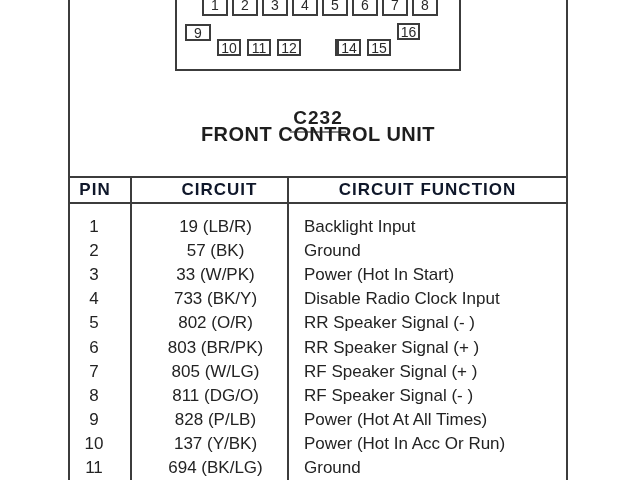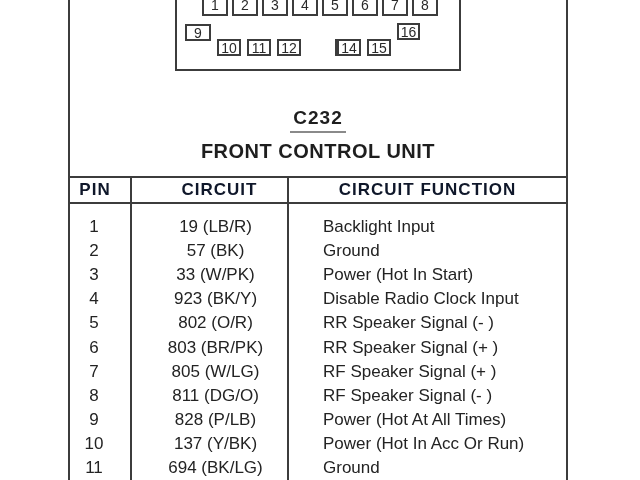--- a/index.html
+++ b/index.html
@@ -23,21 +23,21 @@
     display:flex; justify-content:center; background:#fff;
     font-size:14px; line-height:1; color:#2a2a2a;
   }
   .pin-box.toprow { width:26px; height:24px; top:-8px; align-items:flex-end; padding-bottom:2px; }
   .pin-box.midrow { align-items:center; }
 
   
   .title-wrap { position:absolute; left:68px; width:500px; text-align:center; }
   #connector-id { top:107px; font-size:19px; font-weight:bold; letter-spacing:1px; }
   #connector-id span { display:inline-block; border-bottom:2px solid #8a8a8a; padding:0 3px 2px 3px; }
-  #connector-title { top:140px; font-size:20px; font-weight:bold; letter-spacing:0.5px; }
+  #connector-title { top:123px; font-size:20px; font-weight:bold; letter-spacing:0.5px; }
 
   
   .tbl-top    { left:68px; top:176px; width:500px; height:2px; }
   .tbl-hdr-bot{ left:68px; top:202px; width:500px; height:2px; }
   .sep-1 { left:130px; top:176px; width:2px; height:304px; }
   .sep-2 { left:287px; top:176px; width:2px; height:304px; }
 
   
   .tbl-header {
     position:absolute; left:68px; top:178px; width:500px; height:24px;
@@ -52,21 +52,21 @@
   .tbl-body {
     position:absolute; left:68px; top:204px; width:500px;
     padding-top:11px;
   }
   .tbl-row {
     height:24.1px; display:flex; align-items:center;
     font-size:17px; color:#232323;
   }
   .c-pin      { width:62px;  text-align:center; padding-right:10px; box-sizing:border-box; }
   .c-circuit  { width:157px; text-align:center; padding-left:14px;  box-sizing:border-box; }
-  .c-function { flex:1; padding-left:36px; box-sizing:border-box; white-space:nowrap; }
+  .c-function { flex:1; padding-left:17px; box-sizing:border-box; white-space:nowrap; }
 </style>
 </head>
 <body>
 
 <div id="screen">
 
   <div class="line frame-left"></div>
   <div class="line frame-right"></div>
 
   <div class="connector-box"></div>
@@ -148,21 +148,21 @@
         <div class="c-circuit">57 (BK)</div>
         <div class="c-function">Ground</div>
       </div>
       <div class="tbl-row">
         <div class="c-pin">3</div>
         <div class="c-circuit">33 (W/PK)</div>
         <div class="c-function">Power (Hot In Start)</div>
       </div>
       <div class="tbl-row">
         <div class="c-pin">4</div>
-        <div class="c-circuit">923 (BK/Y)</div>
+        <div class="c-circuit">733 (BK/Y)</div>
         <div class="c-function">Disable Radio Clock Input</div>
       </div>
       <div class="tbl-row">
         <div class="c-pin">5</div>
         <div class="c-circuit">802 (O/R)</div>
         <div class="c-function">RR Speaker Signal (- )</div>
       </div>
       <div class="tbl-row">
         <div class="c-pin">6</div>
         <div class="c-circuit">803 (BR/PK)</div>

